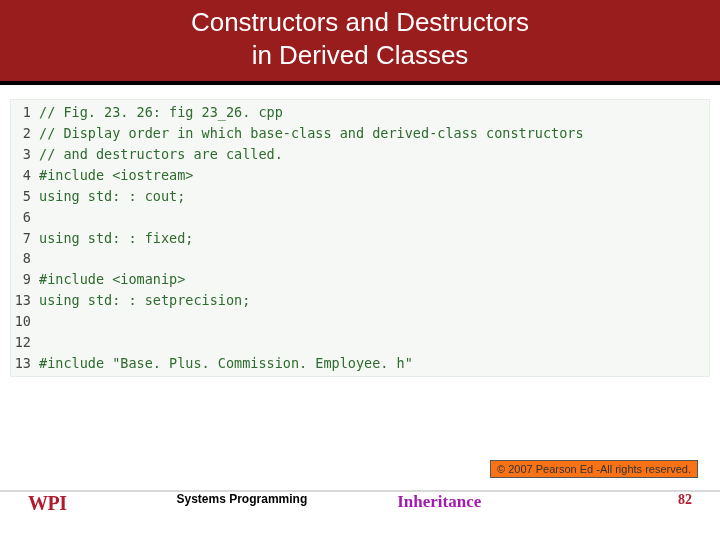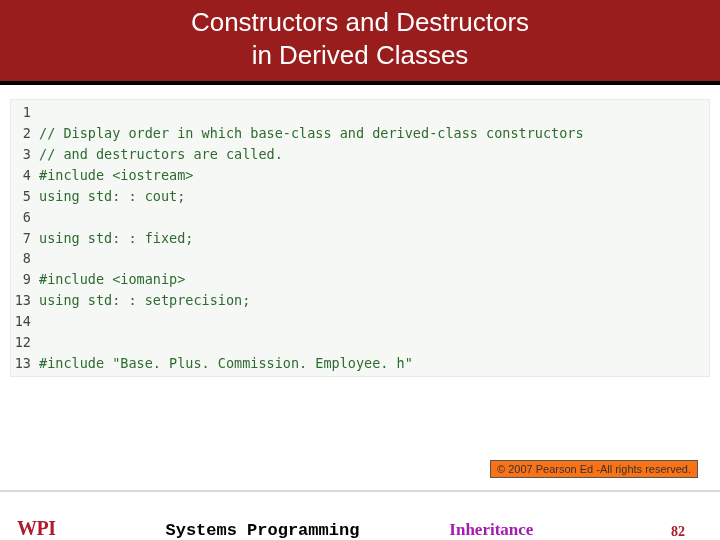--- a/index.html
+++ b/index.html
@@ -6,41 +6,42 @@
   html, body { width: 720px; height: 540px; font-family: "Comic Sans MS", cursive, sans-serif; background: #fff; }
   .slide { width: 720px; height: 540px; display: flex; flex-direction: column; position: relative; }
   .title-bar { background: #9a1d1d; color: #fff; text-align: center; padding: 6px 10px 10px 10px; font-size: 26px; line-height: 1.25; border-bottom: 4px solid #000; }
   .title-bar .line { display: block; }
   .code-area { flex: 1; padding: 14px 10px 0 10px; }
   .code-block { background: #f6f8f6; border: 1px solid #e6ece6; font-family: "Lucida Console", Consolas, monospace; font-size: 13.5px; line-height: 1.55; color: #2e6b2e; padding: 2px 0; }
   .code-row { display: flex; }
   .gutter { width: 28px; text-align: right; color: #444; padding-right: 8px; user-select: none; flex: 0 0 28px; }
   .code-text { white-space: pre; }
   .copyright { position: absolute; right: 22px; bottom: 62px; border: 1px solid #555; padding: 2px 6px; font-family: Arial, sans-serif; font-size: 11px; color: #333; background: #f97316; }
-  .footer { position: absolute; left: 0; right: 18px; bottom: 0; height: 48px; display: flex; align-items: flex-end; padding: 0 17px; }
+  .footer { position: absolute; left: 0; right: 0; bottom: 0; height: 48px; display: flex; align-items: flex-start; padding: 0 28px; }
   .logo { font-family: Georgia, serif; font-weight: bold; font-size: 20px; color: #b01c2e; letter-spacing: -0.5px; margin-right: 110px; }
-  .foot-left { font-size: 17px; color: #000; font-family: Liberation Mono, monospace; font-weight: bold; }
+  .foot-left { font-size: 12px; color: #000; font-family: Liberation Sans, sans-serif; font-weight: bold; }
   .foot-center { font-size: 17px; color: #a21caf; font-family: "Comic Sans MS", cursive; font-weight: bold; margin-left: 90px; }
   .foot-page { margin-left: auto; font-size: 14px; color: #b01c2e; font-family: "Comic Sans MS", cursive; font-weight: bold; }
   .hr { position: absolute; left: 0; right: 0; bottom: 48px; height: 2px; background: #d8d8d8; }
 </style>
 </head>
 <body>
 
 <div class="slide">
 
   <div class="title-bar">
     <span class="line">Constructors and Destructors</span>
     <span class="line">in Derived Classes</span>
   </div>
 
   <div class="code-area">
     <div class="code-block" id="code-block">
         <div class="code-row">
           <div class="gutter">1</div>
+          <div class="code-text">// Fig. 23. 26: fig 23_26. cpp</div>
         </div>
         <div class="code-row">
           <div class="gutter">2</div>
           <div class="code-text">// Display order in which base-class and derived-class constructors</div>
         </div>
         <div class="code-row">
           <div class="gutter">3</div>
           <div class="code-text">// and destructors are called.</div>
         </div>
         <div class="code-row">
@@ -64,21 +65,21 @@
         </div>
         <div class="code-row">
           <div class="gutter">9</div>
           <div class="code-text">#include &lt;iomanip&gt;</div>
         </div>
         <div class="code-row">
           <div class="gutter">13</div>
           <div class="code-text">using std: : setprecision;</div>
         </div>
         <div class="code-row">
-          <div class="gutter">14</div>
+          <div class="gutter">10</div>
           <div class="code-text"></div>
         </div>
         <div class="code-row">
           <div class="gutter">12</div>
         </div>
         <div class="code-row">
           <div class="gutter">13</div>
           <div class="code-text">#include "Base. Plus. Commission. Employee. h"</div>
         </div>
       </div>

